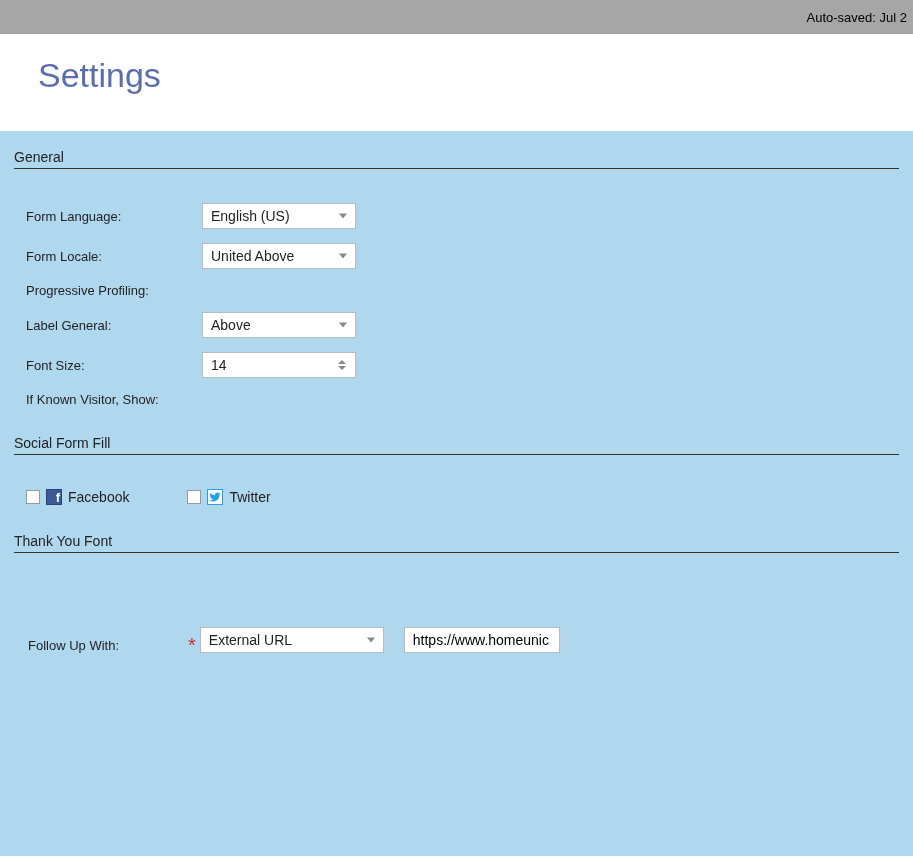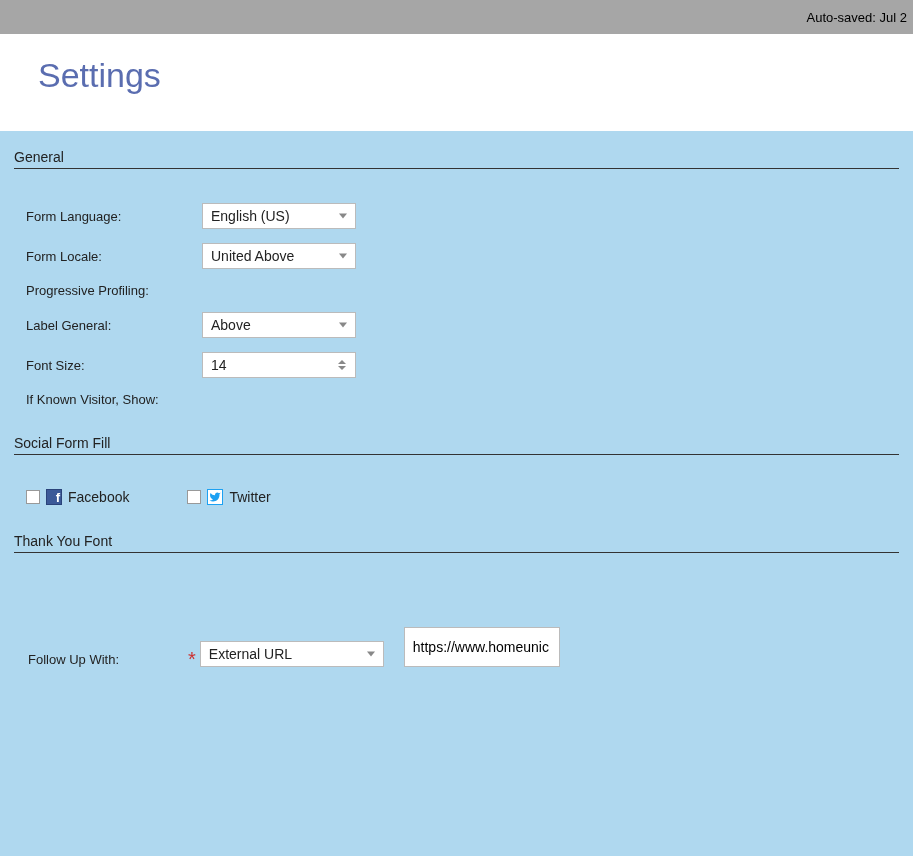--- a/index.html
+++ b/index.html
@@ -152,21 +152,21 @@
     font-size: 20px;
     margin-right: 4px;
     line-height: 1;
     position: relative;
     top: 2px;
   }
   .select-wrap.small { width: 184px; }
   .url-input {
     background: #fff;
     border: 1px solid #bbb;
-    height: 40px;
+    height: 26px;
     width: 156px;
     margin-left: 20px;
     padding: 0 8px;
     font-size: 14px;
     font-family: inherit;
     outline: none;
   }
 </style>
 </head>
 <body>

